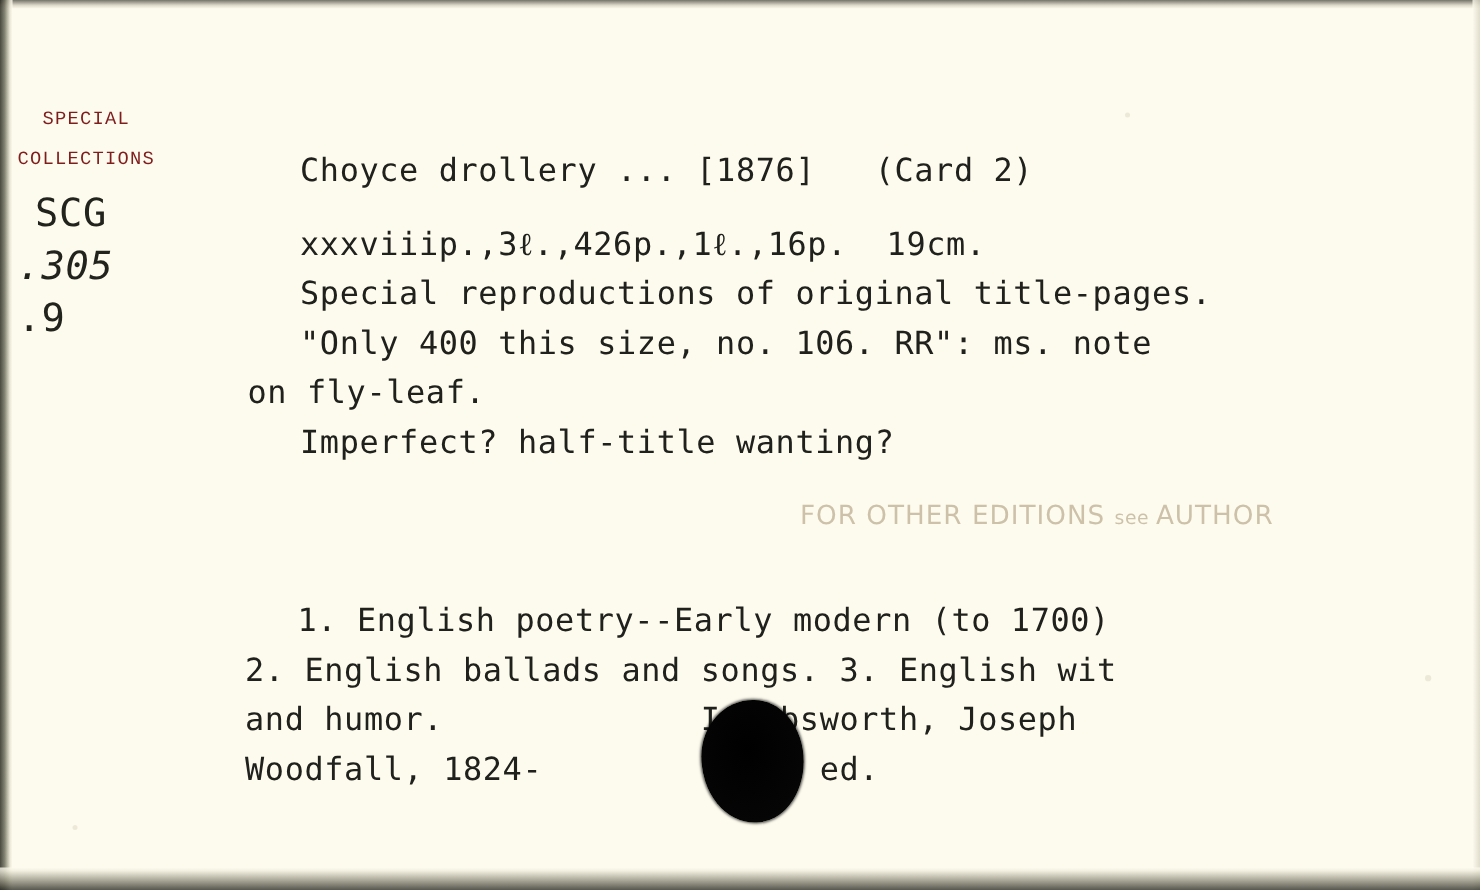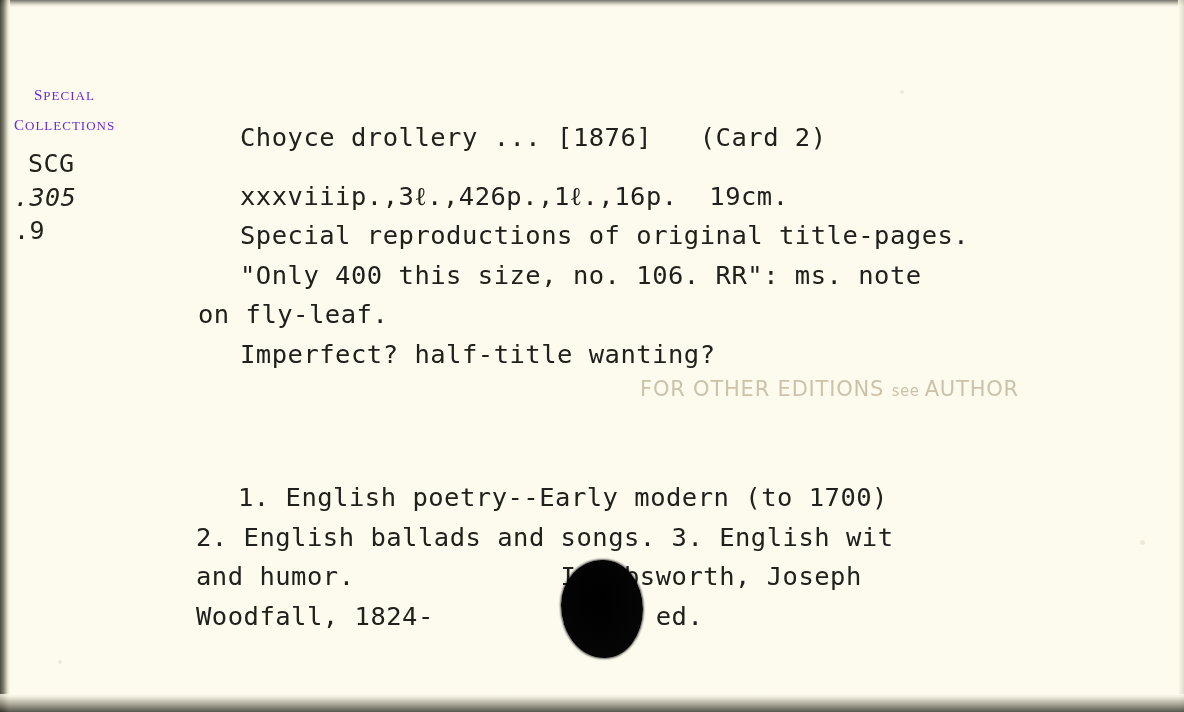--- a/index.html
+++ b/index.html
@@ -61,33 +61,33 @@
   }
 
   
   #callnumber {
     position: absolute;
     left: 14px;
     top: 78px;
     width: 200px;
   }
   .smallcaps {
-    font-family: Liberation Serif, serif;
-    font-size: 18px;
+    font-family: Liberation Mono, monospace;
+    font-size: 22px;
     letter-spacing: 1px;
-    color: #6d28d9;
+    color: #7f1d1d;
     font-variant: small-caps;
     text-transform: lowercase;
     line-height: 1.45;
   }
   .smallcaps::first-letter { font-size: 21px; }
   #sc-line1 { margin-left: 20px; }
   #sc-line2 { margin-left: 0px; }
   .callline {
-    font-size: 25px;
+    font-size: 31px;
     line-height: 1.35;
     color: #23231e;
     white-space: pre;
   }
   #cn-1 { margin-left: 14px; margin-top: 8px; }
   #cn-2 { margin-left: 0px; font-style: italic; }
   #cn-3 { margin-left: 0px; }
 
   
   #body-block {
@@ -102,21 +102,21 @@
     white-space: pre;
   }
   .indent { padding-left: 42px; }
   .noindent { padding-left: 0px; }
   #title-line { margin-bottom: 19px; }
 
   
   #faded-note {
     position: absolute;
     left: 640px;
-    top: 377px;
+    top: 400px;
     font-family: "DejaVu Sans", sans-serif;
     font-size: 21px;
     letter-spacing: 0.8px;
     color: #cbbfa6;
     white-space: pre;
     opacity: 0.95;
   }
   #faded-note .tiny {
     font-size: 15px;
     letter-spacing: 0.5px;

